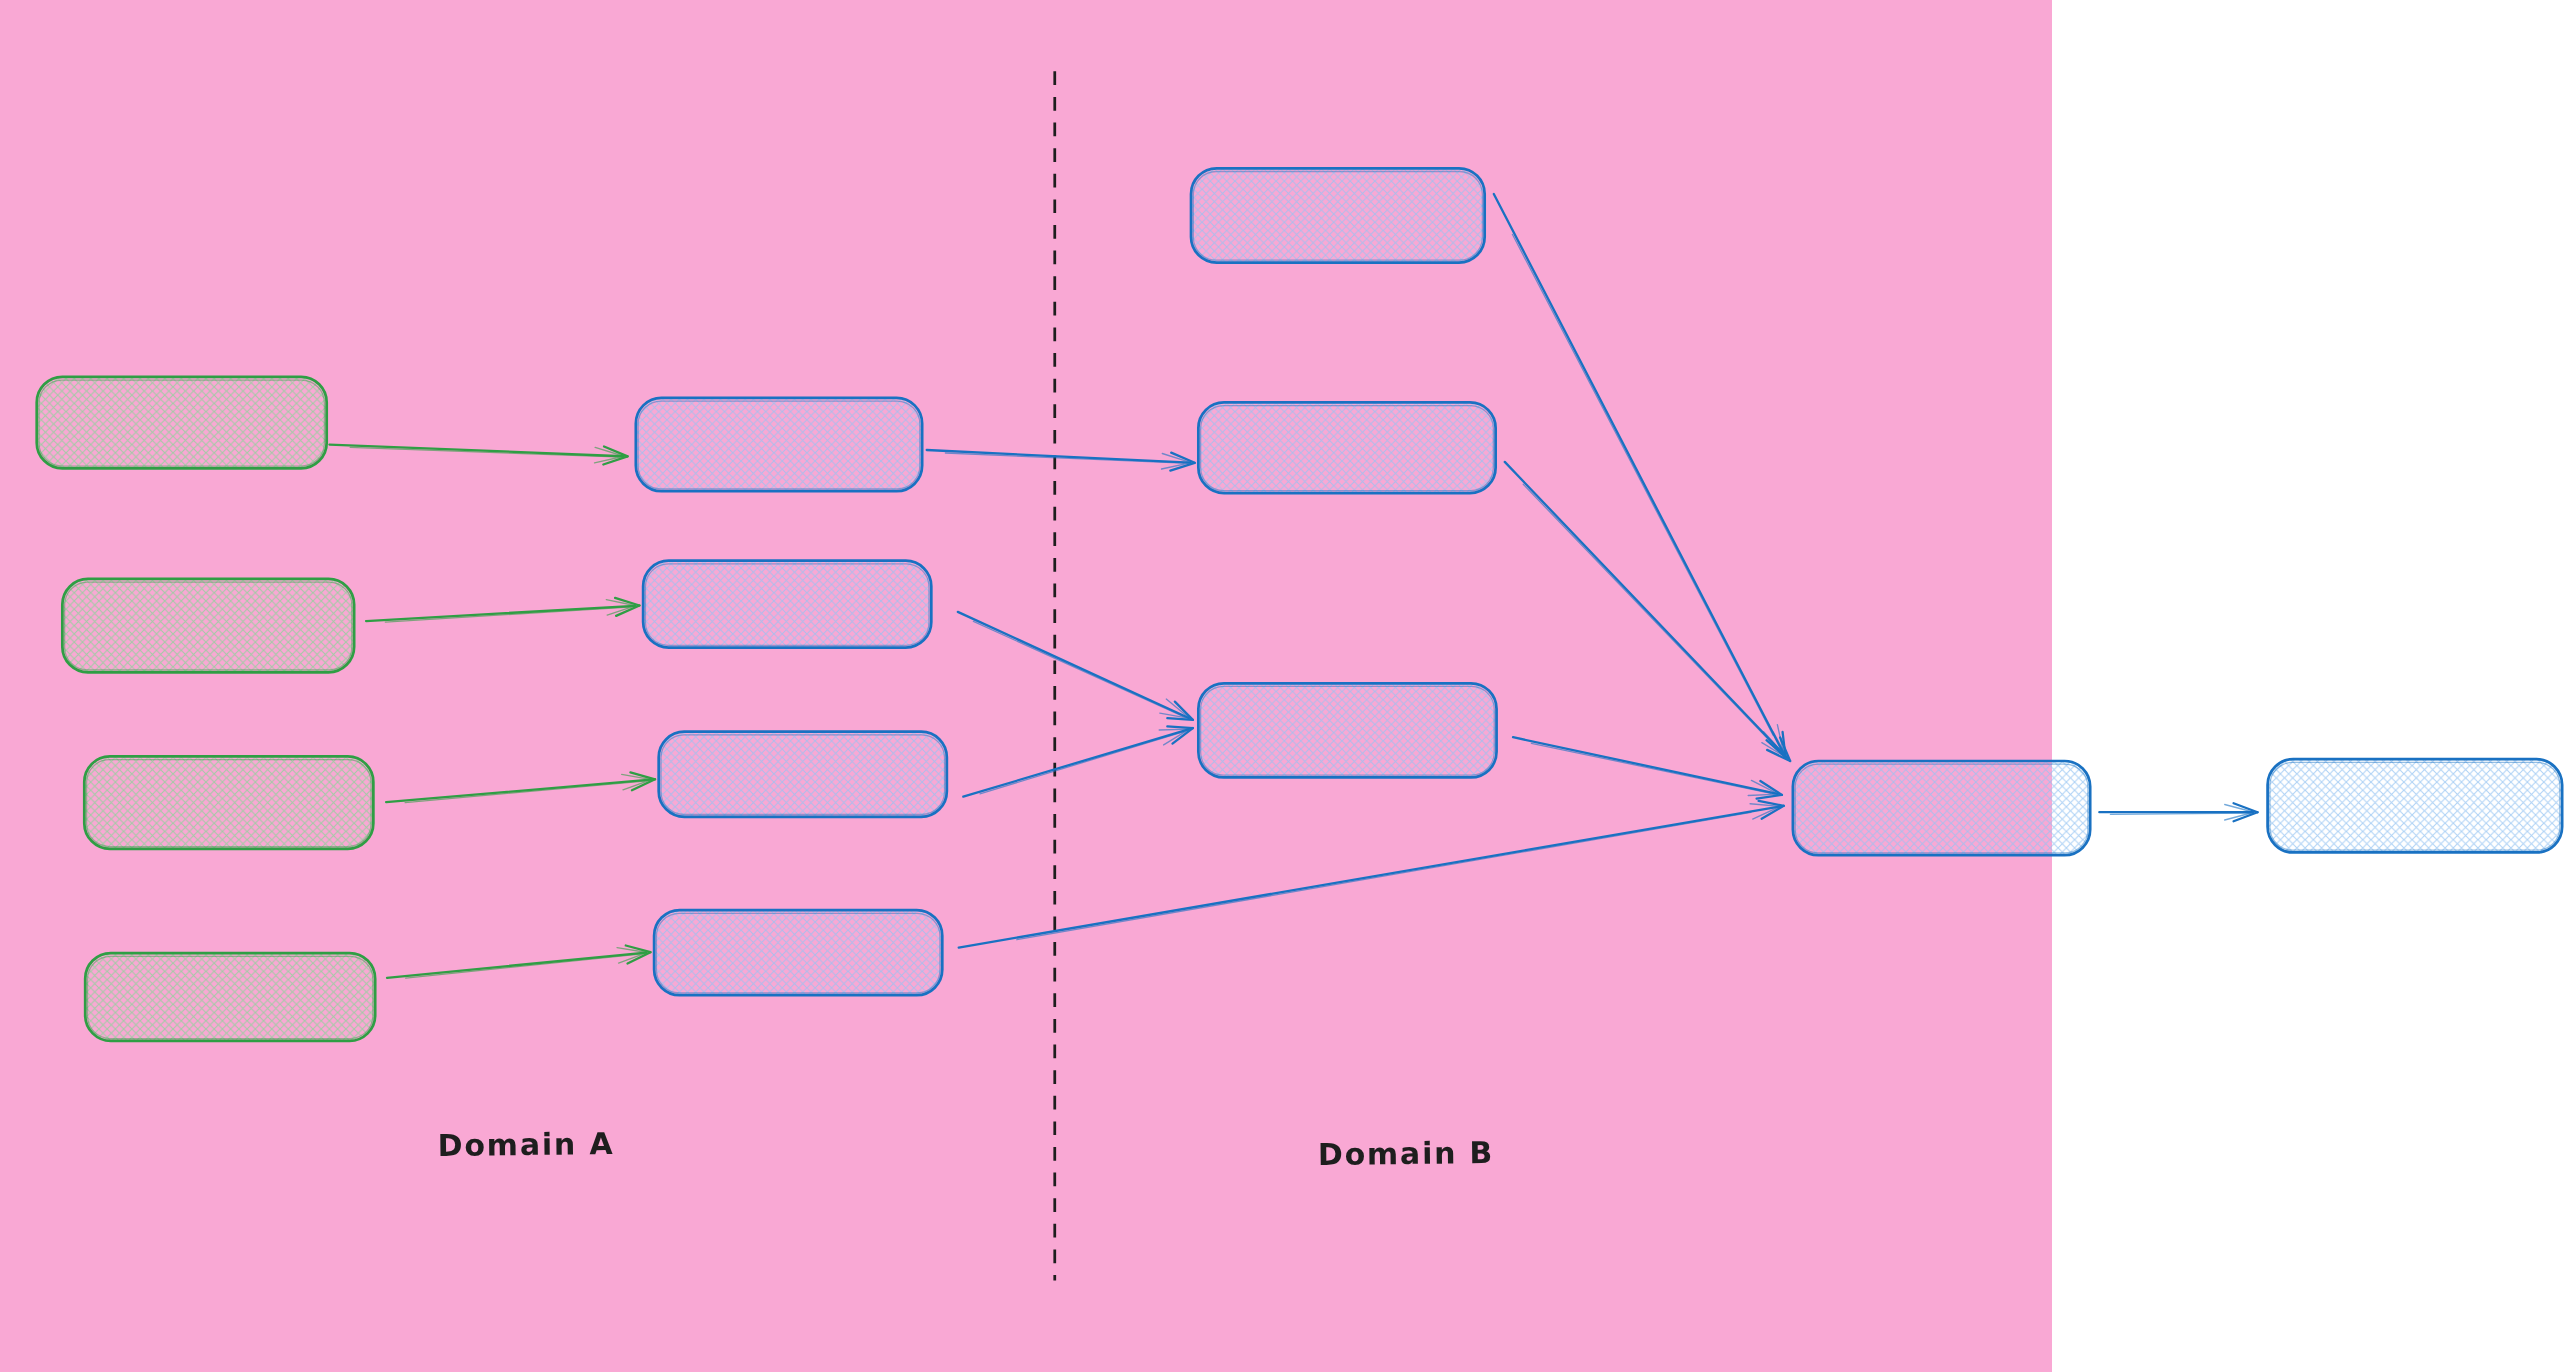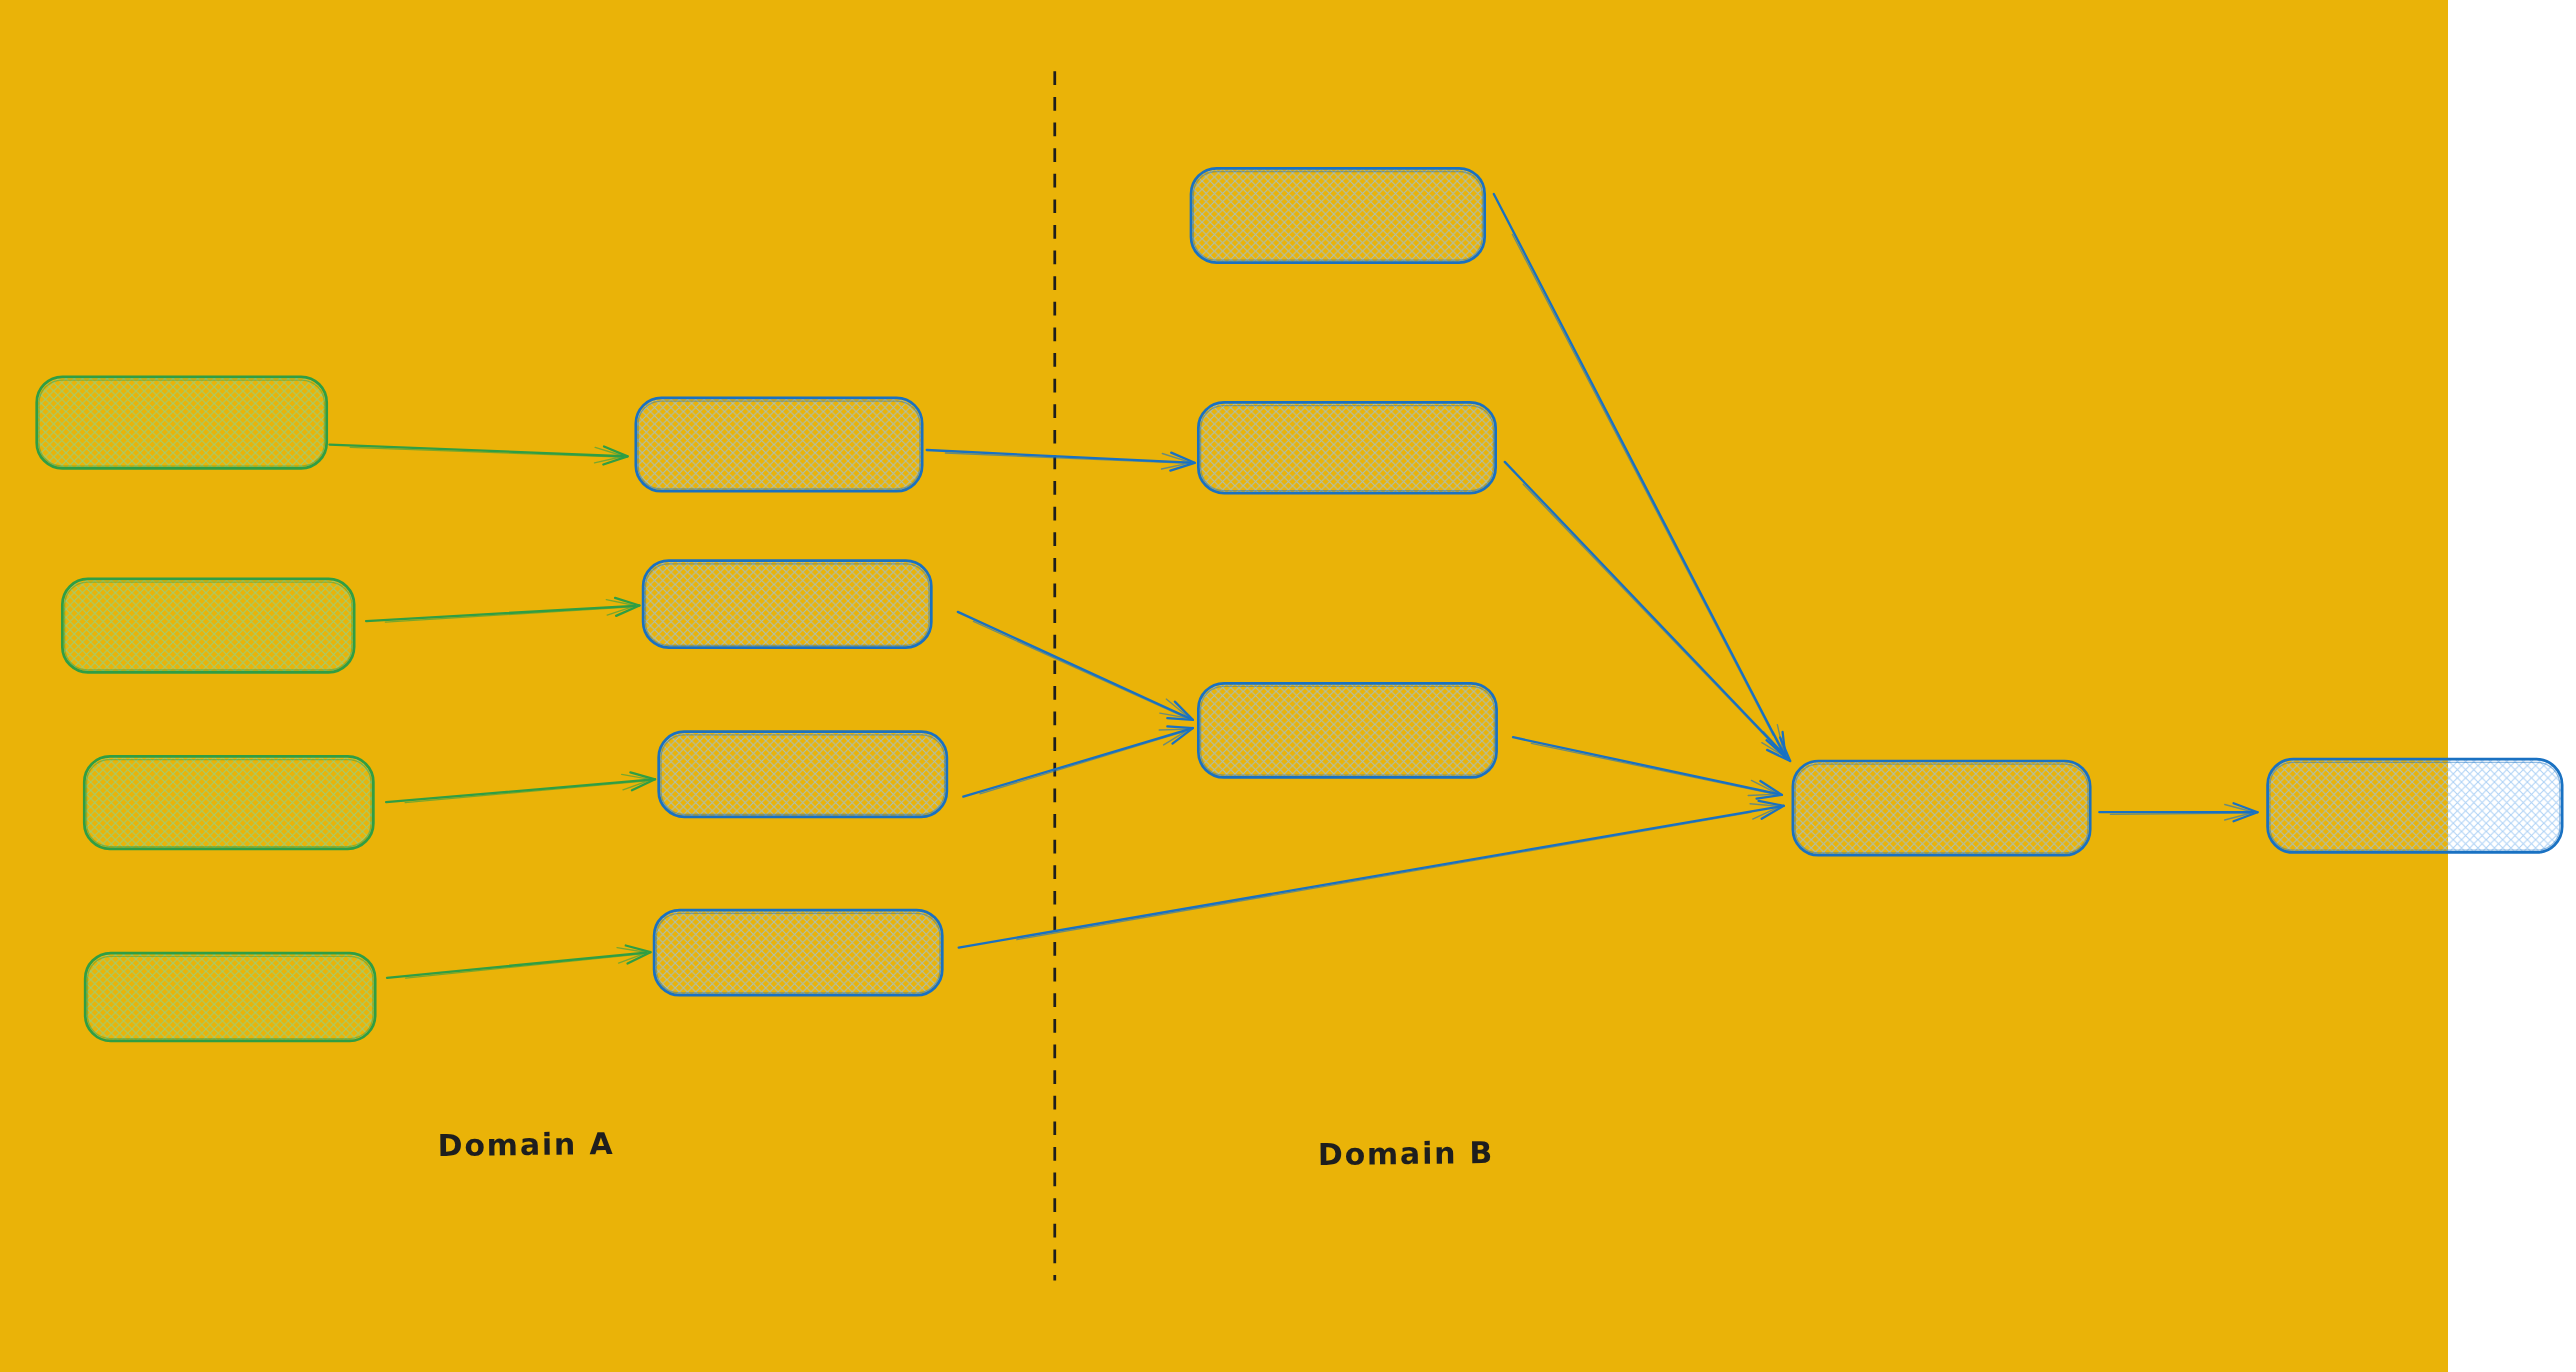--- a/index.html
+++ b/index.html
@@ -6,23 +6,23 @@
     margin: 0;
     padding: 0;
     width: 2576px;
     height: 1372px;
     background: #ffffff;
     overflow: hidden;
     font-family: "DejaVu Sans", sans-serif;
   }
   .canvas {
     position: relative;
-    width: 2448px;
+    width: 2052px;
     height: 1372px;
-    background: #eab308;
+    background: #f9a8d4;
   }
   #diagram {
     position: absolute;
     left: 0;
     top: 0;
   }
   .domain-label {
     position: absolute;
     width: 238px;
     margin-left: -119px;

